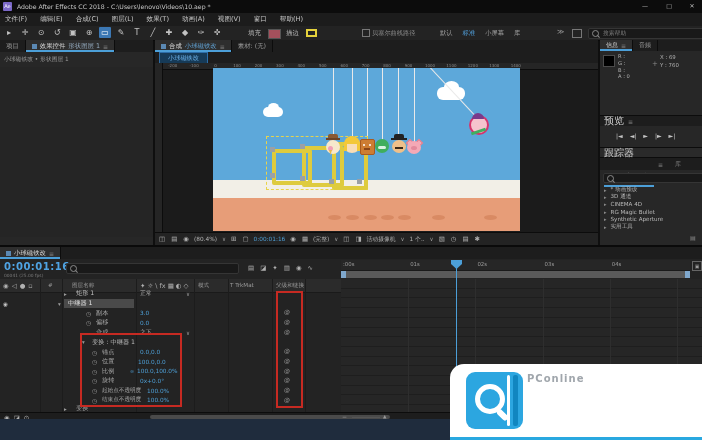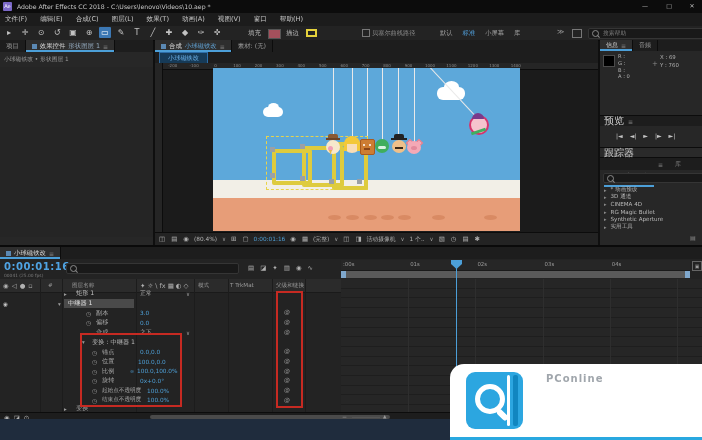--- a/index.html
+++ b/index.html
@@ -563,17 +563,17 @@
     
   </div>
 
   <div class="abs" id="wm-card">
     <div class="abs" style="left:16px;top:8px;width:57px;height:57px;background:#2ca6e0;border-radius:9px;">
       <div class="abs" style="left:47px;top:3px;width:5px;height:51px;background:#1186c0;border-radius:2px;"></div>
       <div class="abs" style="left:41px;top:3px;width:3px;height:51px;background:#ffffff;border-radius:2px;"></div>
       <div class="abs" style="left:9px;top:12px;width:20px;height:20px;border:5px solid #fff;border-radius:50%;"></div>
       <div class="abs" style="left:30px;top:40px;width:13px;height:6px;background:#fff;border-radius:3px;transform:rotate(45deg);"></div>
     </div>
-    <div class="abs" style="left:96px;top:9px;font-size:10px;letter-spacing:1px;color:#a0a6ac;font-weight:bold;">PConline</div>
+    <div class="abs" style="left:77px;top:9px;font-size:10px;letter-spacing:1px;color:#a0a6ac;font-weight:bold;">PConline</div>
   </div>
   <div class="abs" id="wm-bar"></div>
 
 </div>
 
 </body></html>

